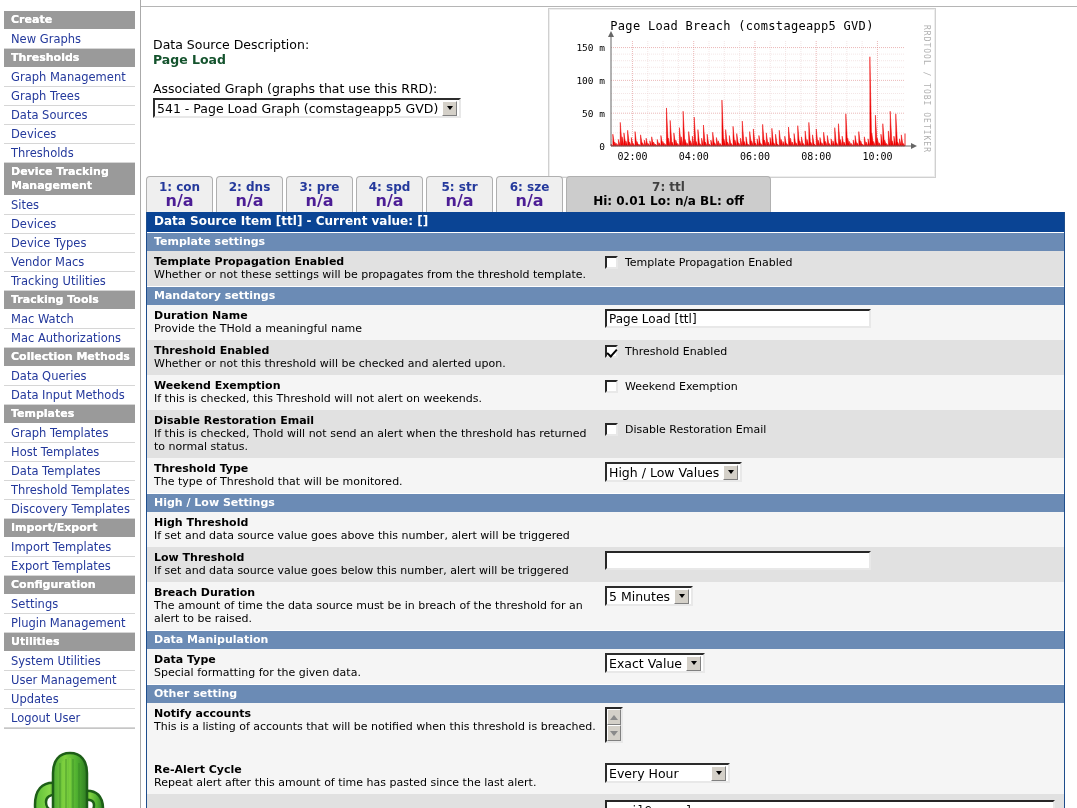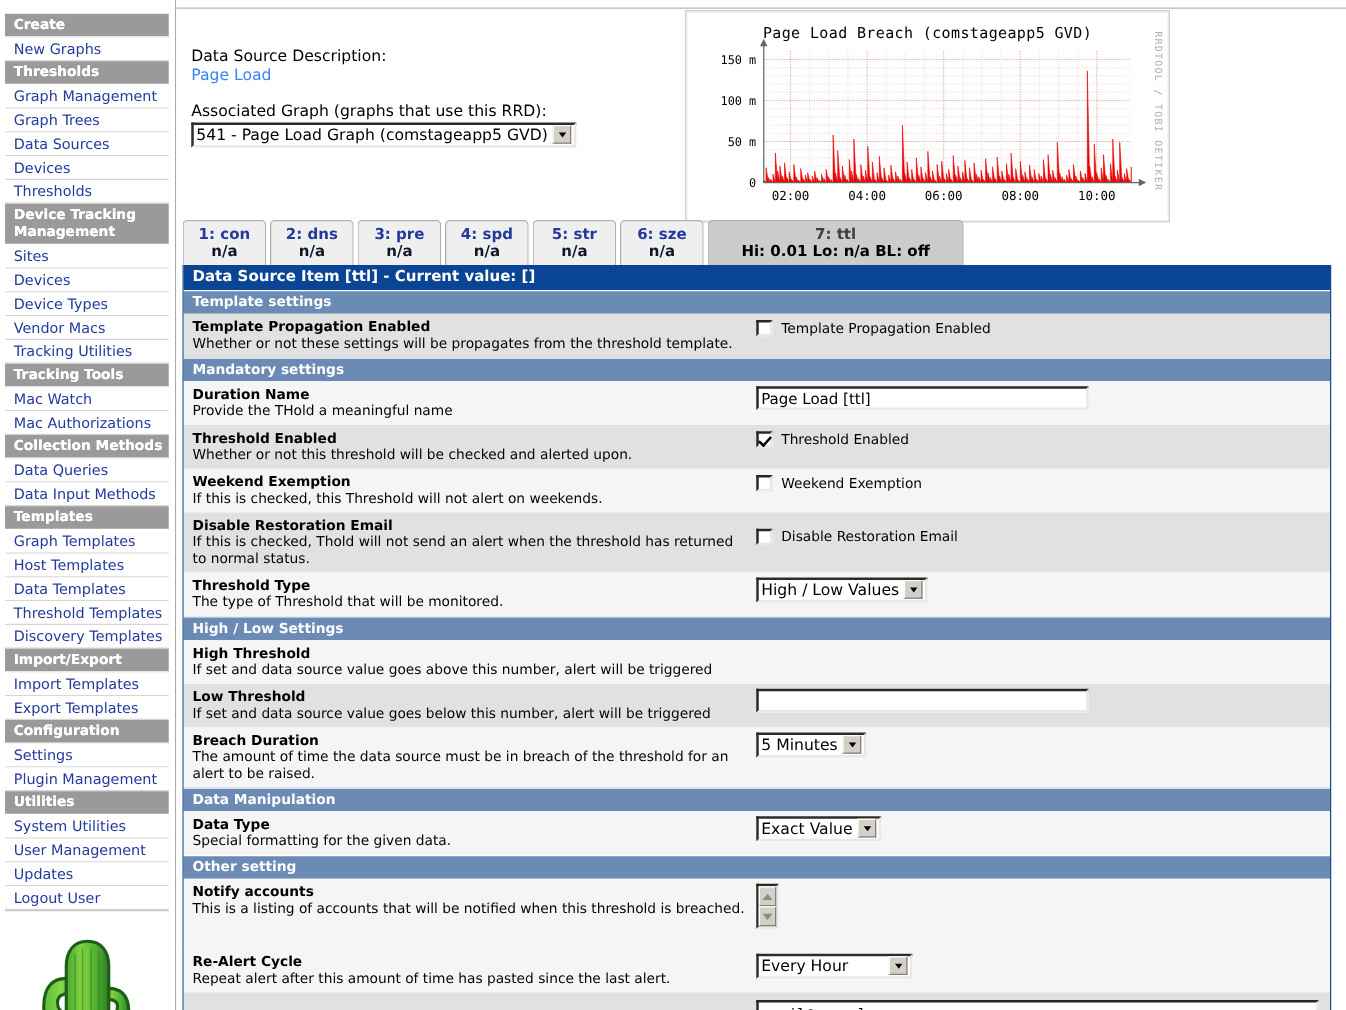--- a/index.html
+++ b/index.html
@@ -57,33 +57,33 @@
     overflow: hidden;
   }
   .topbar-line {
     position: absolute; left: 0; top: 6px; right: 0; height: 1px;
     background: #b5b5b5;
   }
 
   
   .desc-block { position: absolute; left: 12px; top: 37px; }
   .desc-label { font-size: 12.5px; color: #000; line-height: 15px; }
-  .desc-value { font-size: 12.5px; font-weight: normal; color: #3b82f6; line-height: 15px; }
+  .desc-value { font-size: 12.5px; font-weight: bold; color: #14532d; line-height: 15px; }
   .assoc-label { font-size: 12.5px; color: #000; margin-top: 14px; line-height: 15px; }
 
   .w-select {
     font-family: "DejaVu Sans", "Liberation Sans", sans-serif;
     font-size: 12.5px;
     background: #ffffff;
     border: 2px inset #d4d0c8;
     border-top-color: #808080; border-left-color: #808080;
     border-right-color: #e8e8e8; border-bottom-color: #e8e8e8;
     height: 20px;
     padding: 0 2px;
-    display: inline-flex; 
+    display: inline-flex; align-items: center;
     cursor: pointer;
     white-space: nowrap;
     color: #000;
   }
   .w-select .arrowbtn {
     width: 15px; height: 15px;
     background: #d4d0c8;
     border: 1px solid #ffffff;
     border-right-color: #808080; border-bottom-color: #808080;
     margin-left: 4px;
@@ -135,21 +135,21 @@
     border-bottom: none;
     border-top-left-radius: 4px; border-top-right-radius: 4px;
     width: 67px; height: 36px;
     margin-right: 3px;
     text-align: center;
     padding-top: 3px;
     cursor: pointer;
     line-height: 14px;
   }
   .tab .t-label { color: #24399c; font-weight: bold; font-size: 12px; }
-  .tab .t-val { color: #0f172a; font-weight: bold; font-size: 12px; }
+  .tab .t-val { color: #4c1d95; font-weight: bold; font-size: 16px; }
   .tab.active {
     background: #cccccc;
     width: 205px;
   }
   .tab.active .t-label { color: #404040; }
   .tab.active .t-val { color: #000000; font-size: 12px; }
 
   
   .form-wrap {
     position: absolute; left: 5px; top: 212px; right: 12px;

